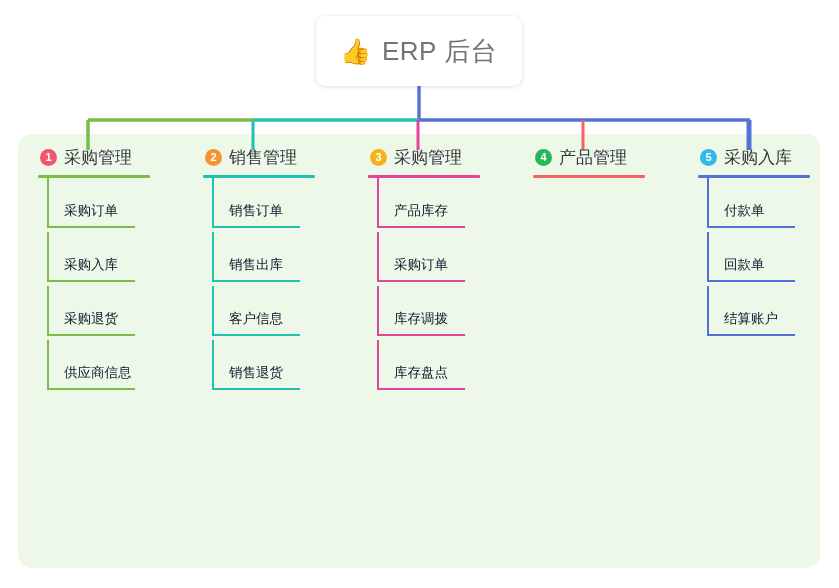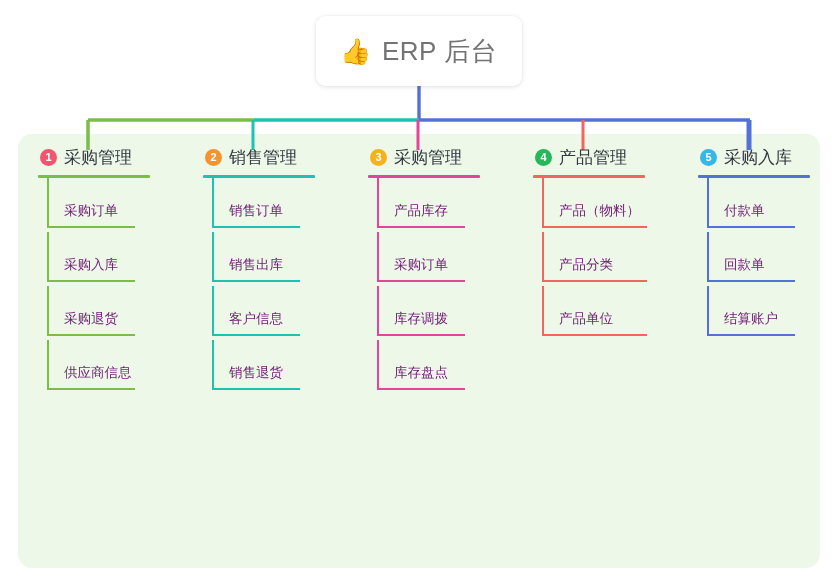--- a/index.html
+++ b/index.html
@@ -114,21 +114,21 @@
   .leaf {
     position: relative;
     height: 54px;
     box-sizing: border-box;
   }
   .leaf-text {
     position: absolute;
     left: 17px;
     top: 24px;
     font-size: 13.5px;
-    color: #701a75;
+    color: #0f172a;
     white-space: nowrap;
   }
   .leaf-rule {
     position: absolute;
     left: 0;
     top: 48px;
     height: 1.6px;
     width: 88px;
   }
   .leaf-stem {
@@ -254,37 +254,20 @@
             <div class="leaf-rule" style="background: rgb(229, 68, 155);"></div>
           </div>
         </div>
       </div>
       <div class="branch" style="left: 533px;">
         <div class="branch-header">
           <span class="badge" style="background: rgb(37, 183, 89);">4</span>
           <span class="branch-label">产品管理</span>
         </div>
         <div class="branch-rule" style="background: rgb(244, 101, 93);"></div>
-        <div class="leaf-list w-wide">
-          <div class="leaf">
-            <div class="leaf-stem" style="background: rgb(244, 101, 93);"></div>
-            <div class="leaf-text">产品（物料）</div>
-            <div class="leaf-rule" style="background: rgb(244, 101, 93);"></div>
-          </div>
-          <div class="leaf">
-            <div class="leaf-stem" style="background: rgb(244, 101, 93);"></div>
-            <div class="leaf-text">产品分类</div>
-            <div class="leaf-rule" style="background: rgb(244, 101, 93);"></div>
-          </div>
-          <div class="leaf">
-            <div class="leaf-stem" style="background: rgb(244, 101, 93);"></div>
-            <div class="leaf-text">产品单位</div>
-            <div class="leaf-rule" style="background: rgb(244, 101, 93);"></div>
-          </div>
-        </div>
       </div>
       <div class="branch" style="left: 698px;">
         <div class="branch-header">
           <span class="badge" style="background: rgb(53, 183, 232);">5</span>
           <span class="branch-label">采购入库</span>
         </div>
         <div class="branch-rule" style="background: rgb(84, 114, 214);"></div>
         <div class="leaf-list">
           <div class="leaf">
             <div class="leaf-stem" style="background: rgb(84, 114, 214);"></div>

